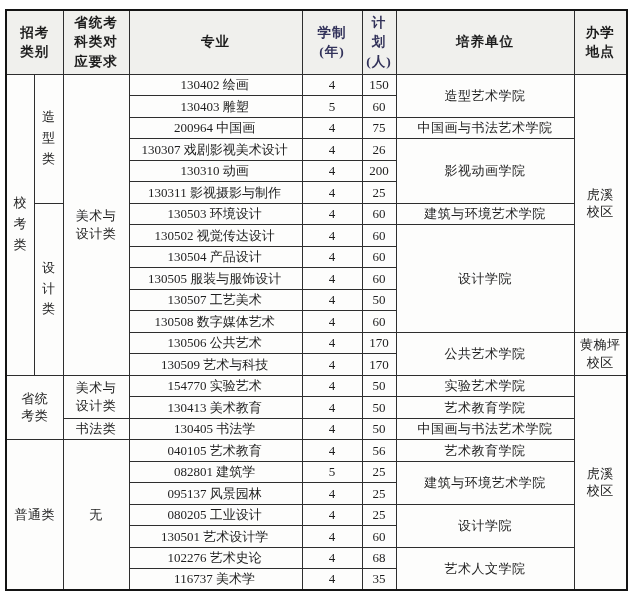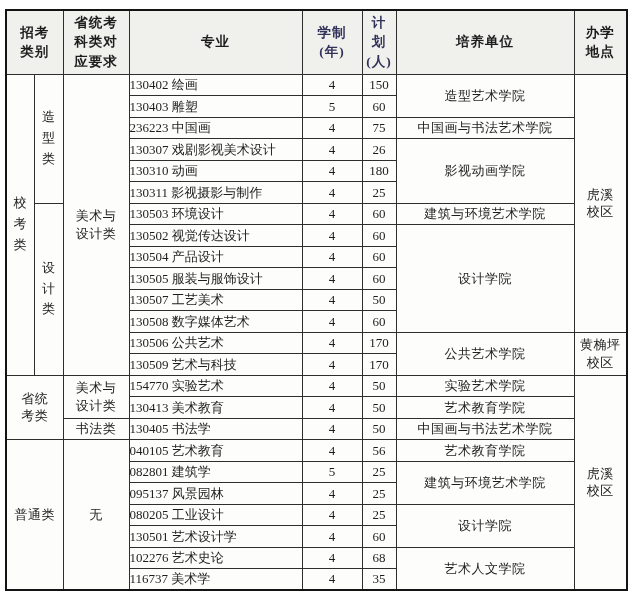--- a/index.html
+++ b/index.html
@@ -12,21 +12,21 @@
   col.c4{width:60px}col.c5{width:34px}col.c6{width:178px}col.c7{width:53px}
   th,td{border:1px solid #2e2e2e;text-align:center;vertical-align:middle;
         white-space:pre-line;padding:0 2px;overflow:hidden;}
   thead tr{height:64px;}
   thead th{background:#f0f0ed;font-weight:bold;font-size:13.5px;
            line-height:1.45;letter-spacing:1px;}
   thead th.accent{color:#32325a;}
   tbody tr{height:21.5px;}
   tbody td{background:#fdfdfc;font-size:13px;line-height:1.32;}
   td.v{line-height:1.6;}
-  td.major{text-align:left;padding-left:0;white-space:nowrap;}
+  td.major{text-align:center;padding-left:0;white-space:nowrap;}
   td.unit,td.location,td.requirement,td.category{letter-spacing:0.5px;}
 </style>
 </head>
 <body>
 
 <div class="stage">
   <table>
     <colgroup>
       <col class="c1a">
         <col class="c1b">
@@ -71,35 +71,35 @@
           <td rowspan="2" class="unit">造型艺术学院</td>
           <td rowspan="12" class="location">虎溪
 校区</td>
         </tr>
         <tr>
           <td class="major">130403 雕塑</td>
           <td class="years">5</td>
           <td class="plan">60</td>
         </tr>
         <tr>
-          <td class="major">236223 中国画</td>
+          <td class="major">200964 中国画</td>
           <td class="years">4</td>
           <td class="plan">75</td>
           <td rowspan="1" class="unit">中国画与书法艺术学院</td>
         </tr>
         <tr>
           <td class="major">130307 戏剧影视美术设计</td>
           <td class="years">4</td>
           <td class="plan">26</td>
           <td rowspan="3" class="unit">影视动画学院</td>
         </tr>
         <tr>
           <td class="major">130310 动画</td>
           <td class="years">4</td>
-          <td class="plan">180</td>
+          <td class="plan">200</td>
         </tr>
         <tr>
           <td class="major">130311 影视摄影与制作</td>
           <td class="years">4</td>
           <td class="plan">25</td>
         </tr>
         <tr>
           <td rowspan="8" class="subcategory v">设
 计
 类</td>

